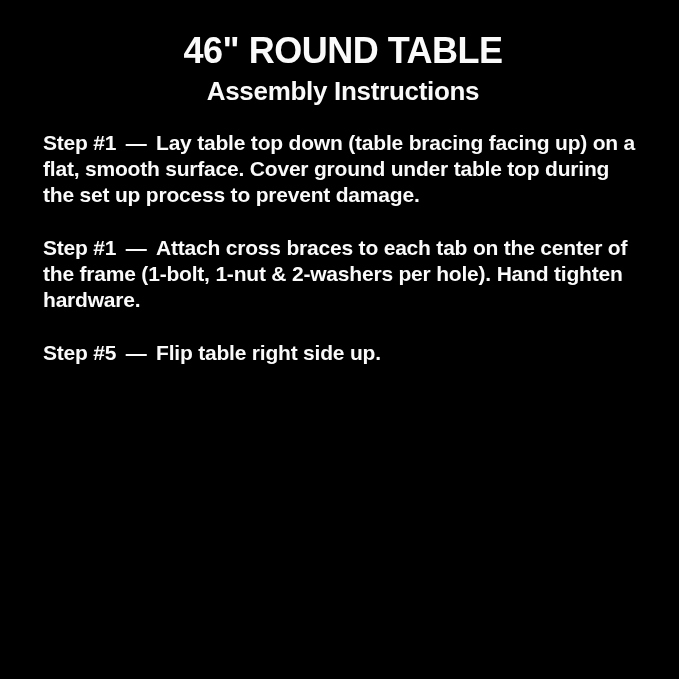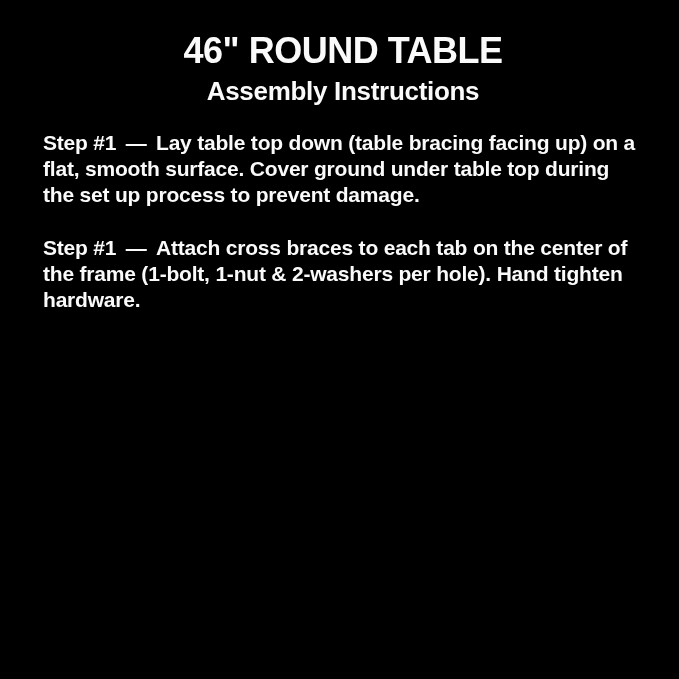--- a/index.html
+++ b/index.html
@@ -60,15 +60,16 @@
     <h2 class="poster-subtitle">Assembly Instructions</h2>
   </header>
 
   <main class="steps">
     <p class="step"><span class="step-label">Step #1</span><span class="step-separator">—</span><span class="step-text">Lay table top down (table bracing facing up) on a flat, smooth surface. Cover ground under table top during the set up process to prevent damage.</span></p>
 
 
 
     <p class="step"><span class="step-label">Step #1</span><span class="step-separator">—</span><span class="step-text">Attach cross braces to each tab on the center of the frame (1-bolt, 1-nut &amp; 2-washers per hole). Hand tighten hardware.</span></p>
 
+    <p class="step"><span class="step-label">Step #5</span><span class="step-separator">—</span><span class="step-text">Flip table right side up.</span></p>
 
   </main>
 </div>
 
 </body></html>

